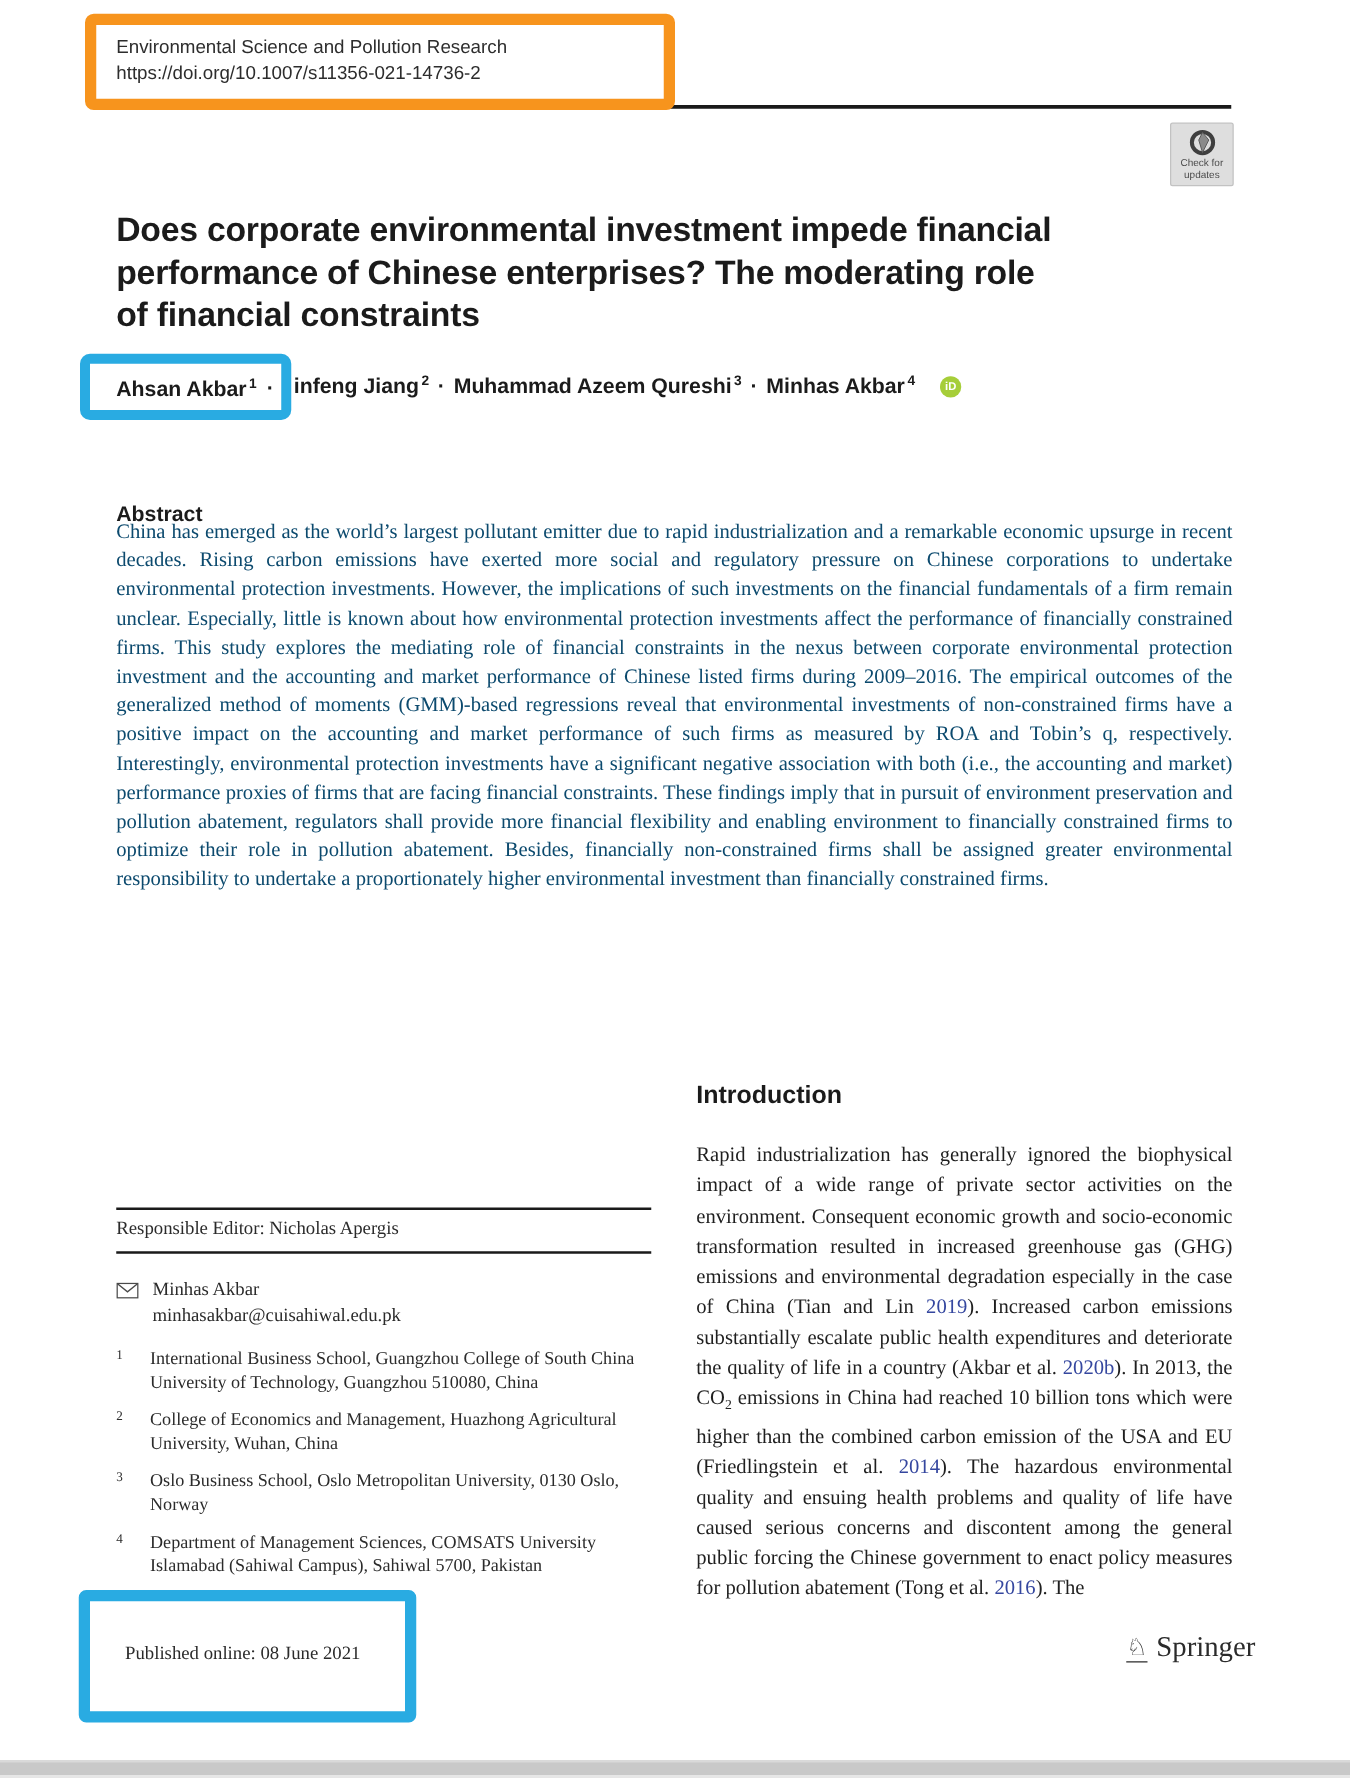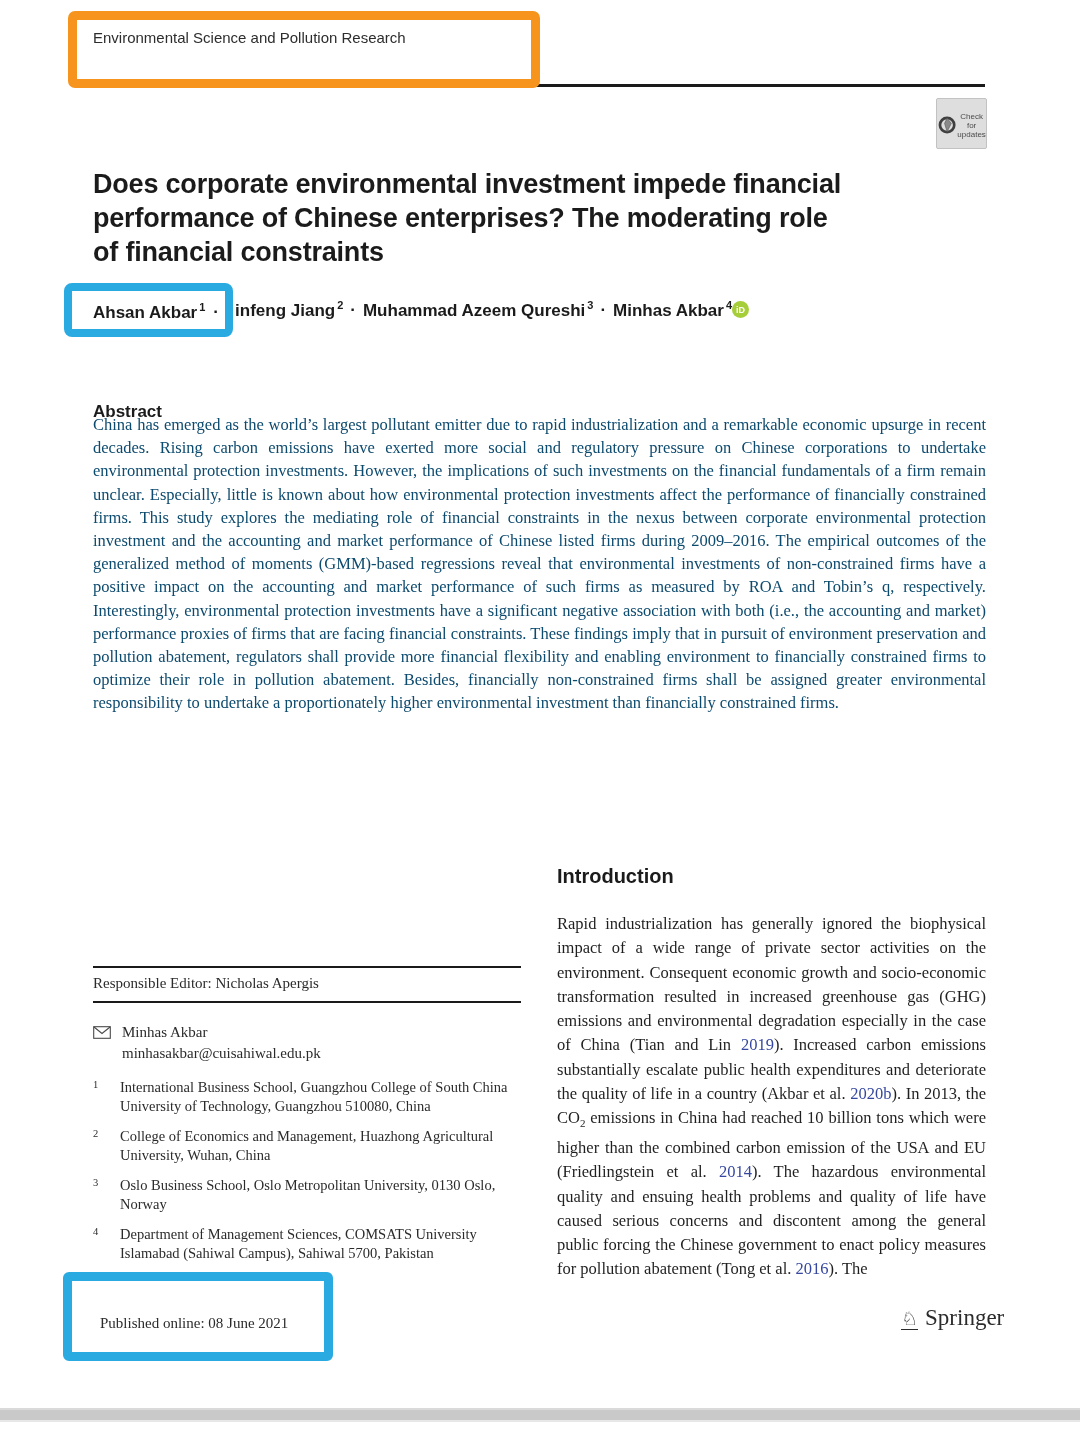--- a/index.html
+++ b/index.html
@@ -18,38 +18,38 @@
   .journal-name { font-size:15px; color:#2d2d2d; line-height:21px; }
   .doi-link { font-size:15px; color:#2d2d2d; line-height:21px; }
   .research-bar {
     position:absolute; left:85px; top:87px; width:438px; height:29px;
     background:#c6c6c6; display:flex; align-items:center; padding-left:18px;
   }
   .research-bar span { font-size:15px; font-weight:bold; color:#3a3a3a; letter-spacing:.3px; }
   .updates-badge {
     position:absolute; left:936px; top:98px; width:51px; height:51px;
     background:#dedede; border:1px solid #c2c2c2; border-radius:2px;
-    display:flex; flex-direction:row; align-items:center; padding-top:3px;
+    display:flex; flex-direction:column; align-items:center; padding-top:3px;
   }
   .updates-badge .txt { font-size:8px; line-height:9px; color:#4c4c4c; text-align:center; }
   
   .title { position:absolute; left:93px; top:167px; width:900px; font-size:27px; font-weight:bold; line-height:34px; color:#1b1b1b; letter-spacing:-0.2px; }
   .title span { display:block; }
   .authors { position:absolute; left:64px; top:283px; display:flex; align-items:center; font-size:17px; font-weight:bold; color:#1b1b1b; }
   .author-highlight-box {
     display:inline-flex; align-items:center; border:8px solid #29ABE2; border-radius:8px;
     background:#ffffff; padding:10px 6px 6px 21px; margin-right:2px;
   }
   .authors sup { font-size:11px; font-weight:bold; margin-left:2px; }
   .authors .sep { margin:0 7px; font-weight:bold; }
   .author-highlight-box .sep { margin:0 0 0 8px; }
   .orcid {
     display:inline-flex; width:17px; height:17px; border-radius:50%; background:#A6CE39;
     color:#ffffff; font-size:9px; font-weight:bold; align-items:center; justify-content:center;
-    margin-left:0;
+    margin-left:20px;
   }
   
   .meta { position:absolute; left:93px; top:356px; font-size:13.5px; line-height:19px; color:#2b2b2b; }
   .abstract-heading { position:absolute; left:93px; top:402px; font-size:17px; font-weight:bold; color:#1b1b1b; }
   .abstract-text {
     position:absolute; left:93px; top:413px; width:893px;
     font-family:"Liberation Serif", serif; font-size:16.5px; line-height:23.2px;
     text-align:justify; color:#0c4a6e;
   }
   .keywords { position:absolute; left:93px; top:776px; width:893px; font-family:"Liberation Serif", serif; font-size:16.5px; line-height:23px; color:#1f1f1f; }
@@ -61,21 +61,21 @@
     padding:7px 0 9px; font-family:"Liberation Serif", serif; font-size:15px; color:#2b2b2b;
   }
   .correspondence { position:absolute; left:93px; top:1022px; width:428px; display:flex; }
   .correspondence .env { margin:4px 11px 0 0; flex:0 0 auto; }
   .correspondence .lines { font-family:"Liberation Serif", serif; font-size:15px; line-height:21px; color:#2b2b2b; }
   .affiliations { position:absolute; left:93px; top:1078px; width:440px; }
   .affil-row { display:flex; margin-bottom:11px; }
   .affil-row .sup { flex:0 0 27px; font-family:"Liberation Serif", serif; font-size:10.5px; color:#2b2b2b; padding-top:1px; }
   .affil-row .atext { font-family:"Liberation Serif", serif; font-size:14.5px; line-height:19px; color:#2b2b2b; }
   .published-box {
-    position:absolute; left:63px; top:1272px; width:270px; height:89px;
+    position:absolute; left:63px; top:1272px; width:270px; height:106px;
     border:9px solid #29ABE2; border-radius:6px; background:#ffffff;
     padding:33px 0 0 28px;
   }
   .published-box span { font-family:"Liberation Serif", serif; font-size:15px; color:#2b2b2b; }
   
   .intro-heading { position:absolute; left:557px; top:865px; font-size:20px; font-weight:bold; color:#1b1b1b; }
   .intro-text {
     position:absolute; left:557px; top:912px; width:429px;
     font-family:"Liberation Serif", serif; font-size:16.5px; line-height:24.3px;
     text-align:justify; color:#1f1f1f;
@@ -93,20 +93,21 @@
 </style>
 </head>
 <body>
 
 <div class="page">
 
   <div class="top-rule"></div>
 
   <div class="orange-box">
     <div class="journal-name">Environmental Science and Pollution Research</div>
+    <div class="doi-link">https://doi.org/10.1007/s11356-021-14736-2</div>
   </div>
 
 
   <div class="updates-badge">
     <svg width="24" height="24" viewBox="0 0 24 24">
       <circle cx="12" cy="12" r="8.5" fill="none" stroke="#3f3f3f" stroke-width="3.2"></circle>
       <path d="M12 4 L17 10 L12 20 L9 10 Z" fill="#8a8a8a" stroke="#5c5c5c" stroke-width="0.8"></path>
     </svg>
     <div class="txt">
       <div>Check for</div>

